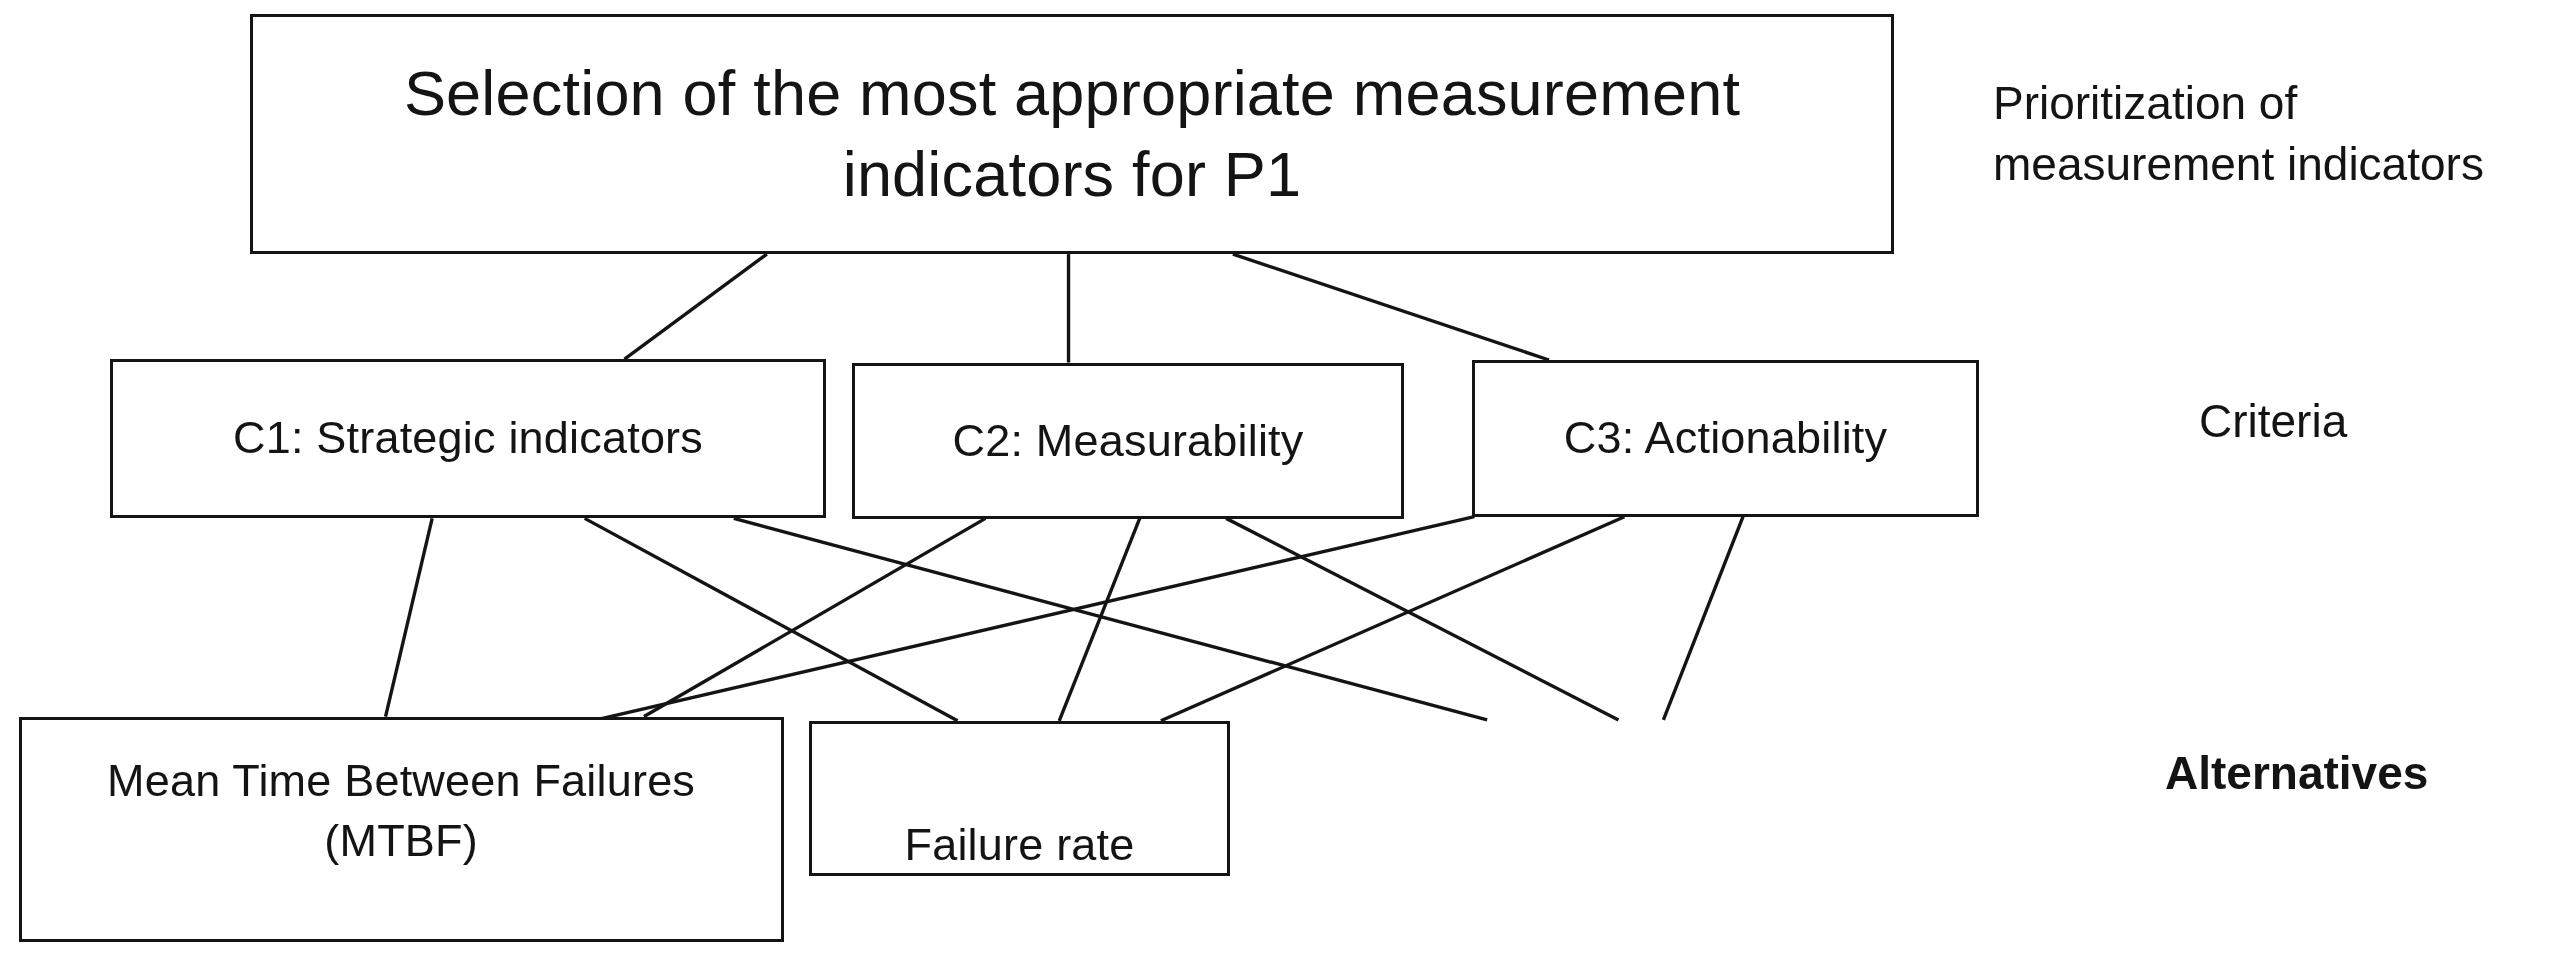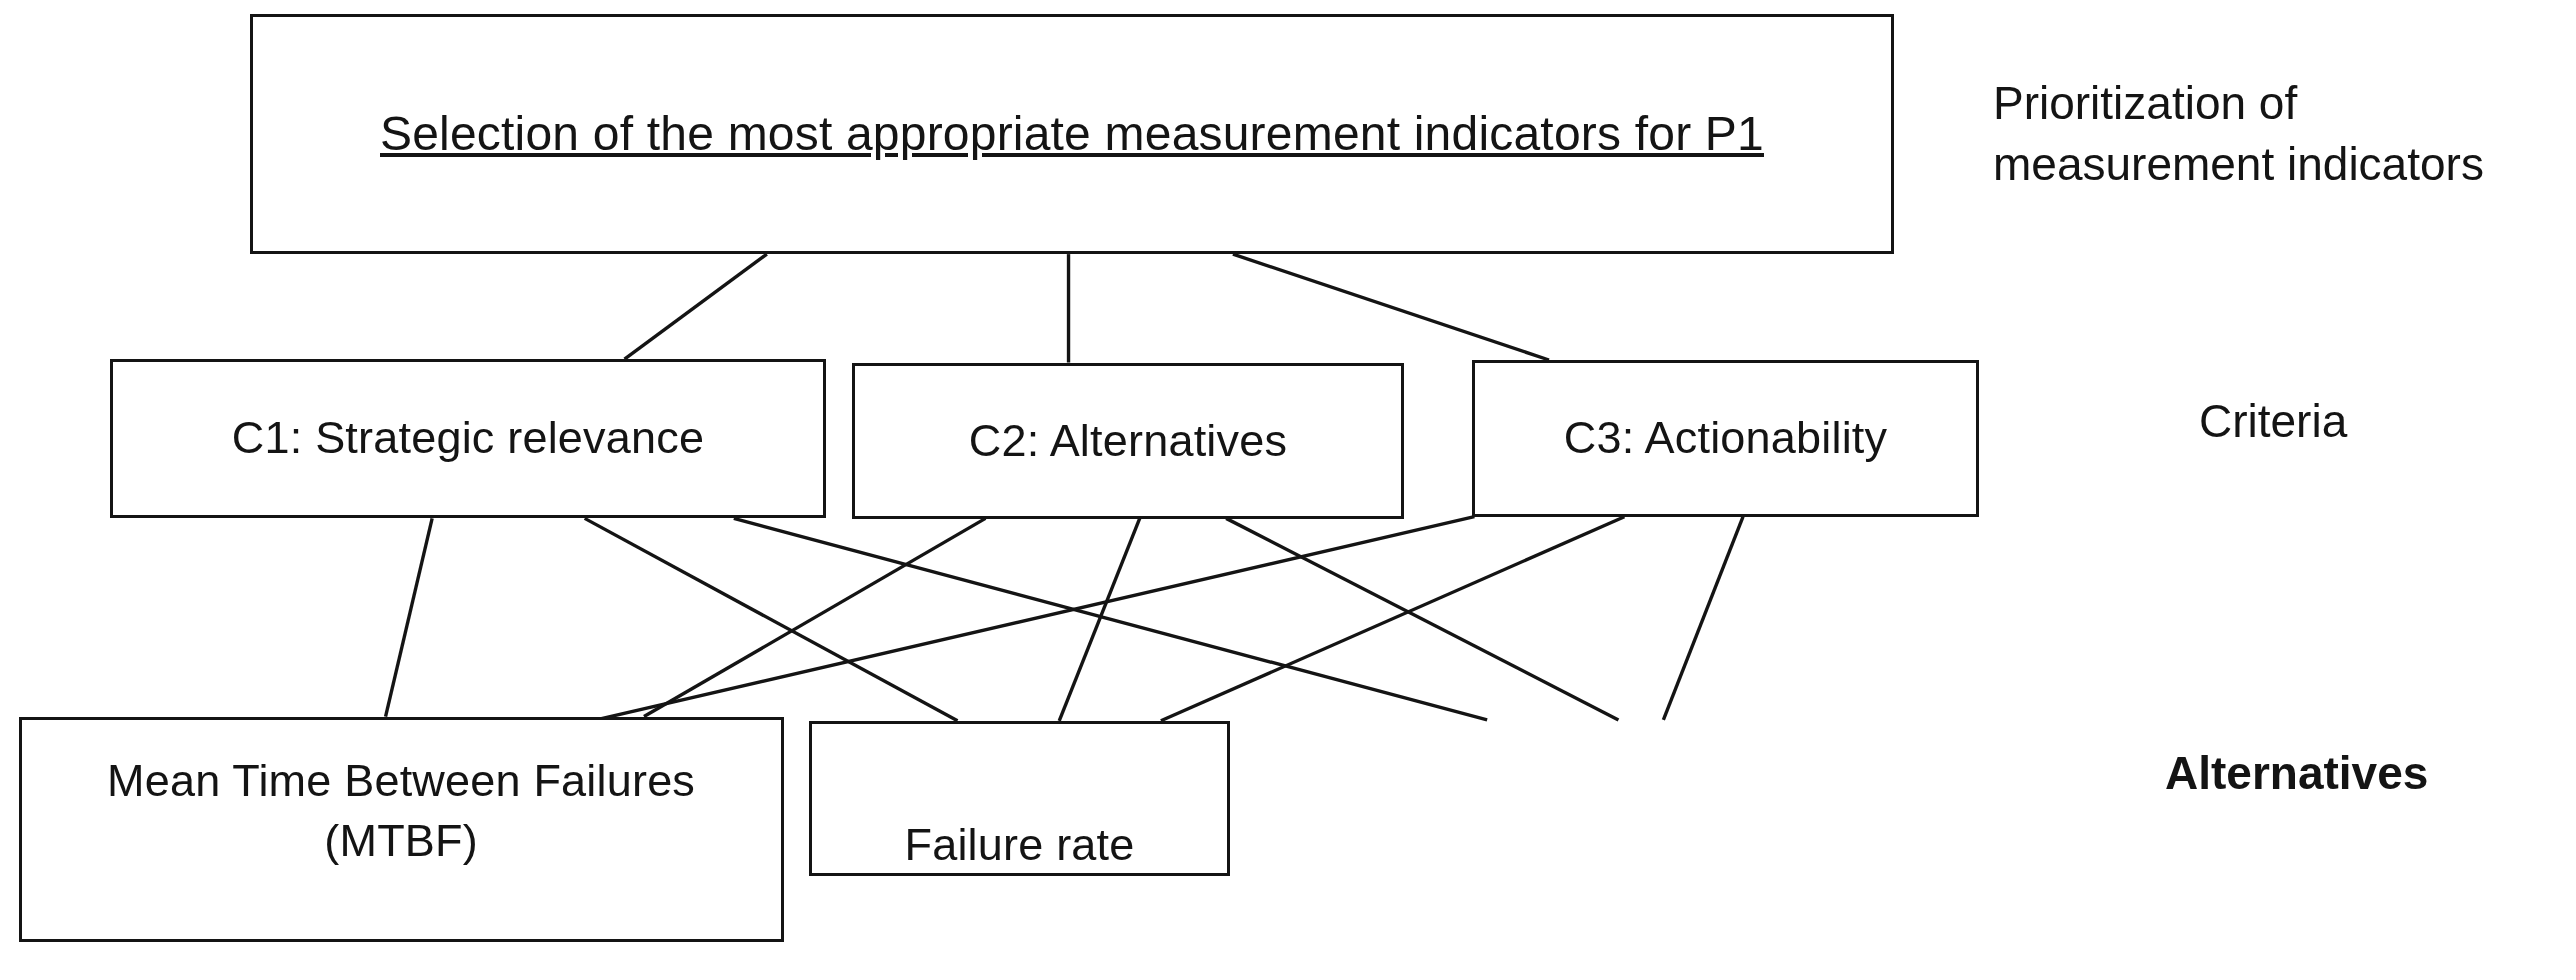--- a/index.html
+++ b/index.html
@@ -5,21 +5,21 @@
   html,body{margin:0;padding:0;background:#ffffff;}
   body{width:2576px;height:980px;position:relative;overflow:hidden;
        font-family:"Liberation Sans","DejaVu Sans",sans-serif;color:#1a1a1a;}
   #stage{position:absolute;inset:0;width:2576px;height:980px;}
   .node{position:absolute;box-sizing:border-box;background:#ffffff;
         border:3.4px solid #141414;display:flex;align-items:center;
         justify-content:center;text-align:center;z-index:3;}
   .node .label{display:block;width:100%;padding:0 12px;line-height:1.22;
         font-size:46px;font-weight:400;color:#141414;letter-spacing:0.2px;}
   #goal{left:250px;top:14.4px;width:1644px;height:240px;}
-  #goal .label{font-size:48px;line-height:1.30;padding:0 20px;text-decoration:underline;}
+  #goal .label{font-size:63px;line-height:1.30;padding:0 20px;}
   #c1{left:110px;top:359px;width:716px;height:159px;}
   #c2{left:852px;top:363px;width:552px;height:156px;}
   #c3{left:1472px;top:360px;width:507px;height:157px;}
   #c1 .label,#c2 .label,#c3 .label{font-size:45px;}
   #a1{left:18.6px;top:717px;width:765px;height:225px;}
   #a1 .label{font-size:45px;line-height:1.34;}
   #a2{left:809px;top:721px;width:421px;height:155px;align-items:flex-end;}
   #a3{left:1345px;top:720px;width:422px;height:169px;}
   #a2 .label,#a3 .label{font-size:45px;}
   .node.tall .label{position:relative;top:-18.6px;}
@@ -53,24 +53,24 @@
     <line x1="1740" y1="610" x2="660" y2="860"></line>
     <line x1="1917" y1="610" x2="1370" y2="851"></line>
     <line x1="2057" y1="610" x2="1963" y2="850"></line>
   </svg>
 
   <div class="node" id="goal">
     <span class="label">Selection of the most appropriate measurement indicators for P1</span>
   </div>
 
   <div class="node" id="c1">
-    <span class="label">C1: Strategic relevance</span>
+    <span class="label">C1: Strategic indicators</span>
   </div>
   <div class="node" id="c2">
-    <span class="label">C2: Alternatives</span>
+    <span class="label">C2: Measurability</span>
   </div>
   <div class="node" id="c3">
     <span class="label">C3: Actionability</span>
   </div>
 
   <div class="node tall" id="a1">
     <span class="label">Mean Time Between Failures (MTBF)</span>
   </div>
   <div class="node" id="a2">
     <span class="label">Failure rate</span>

